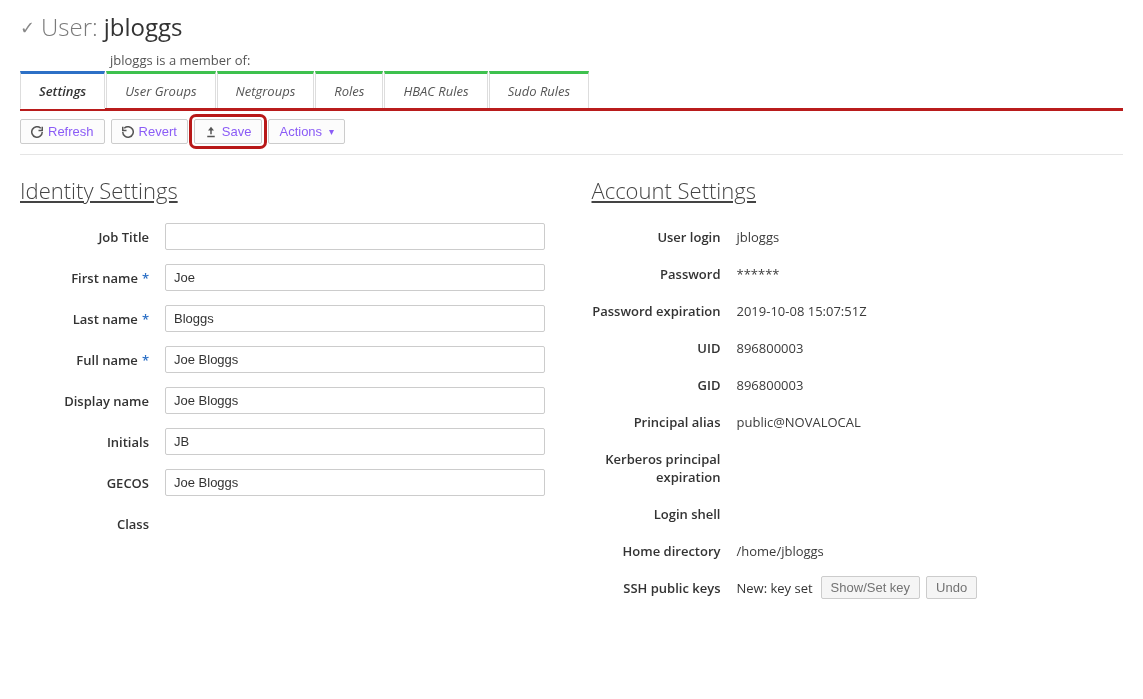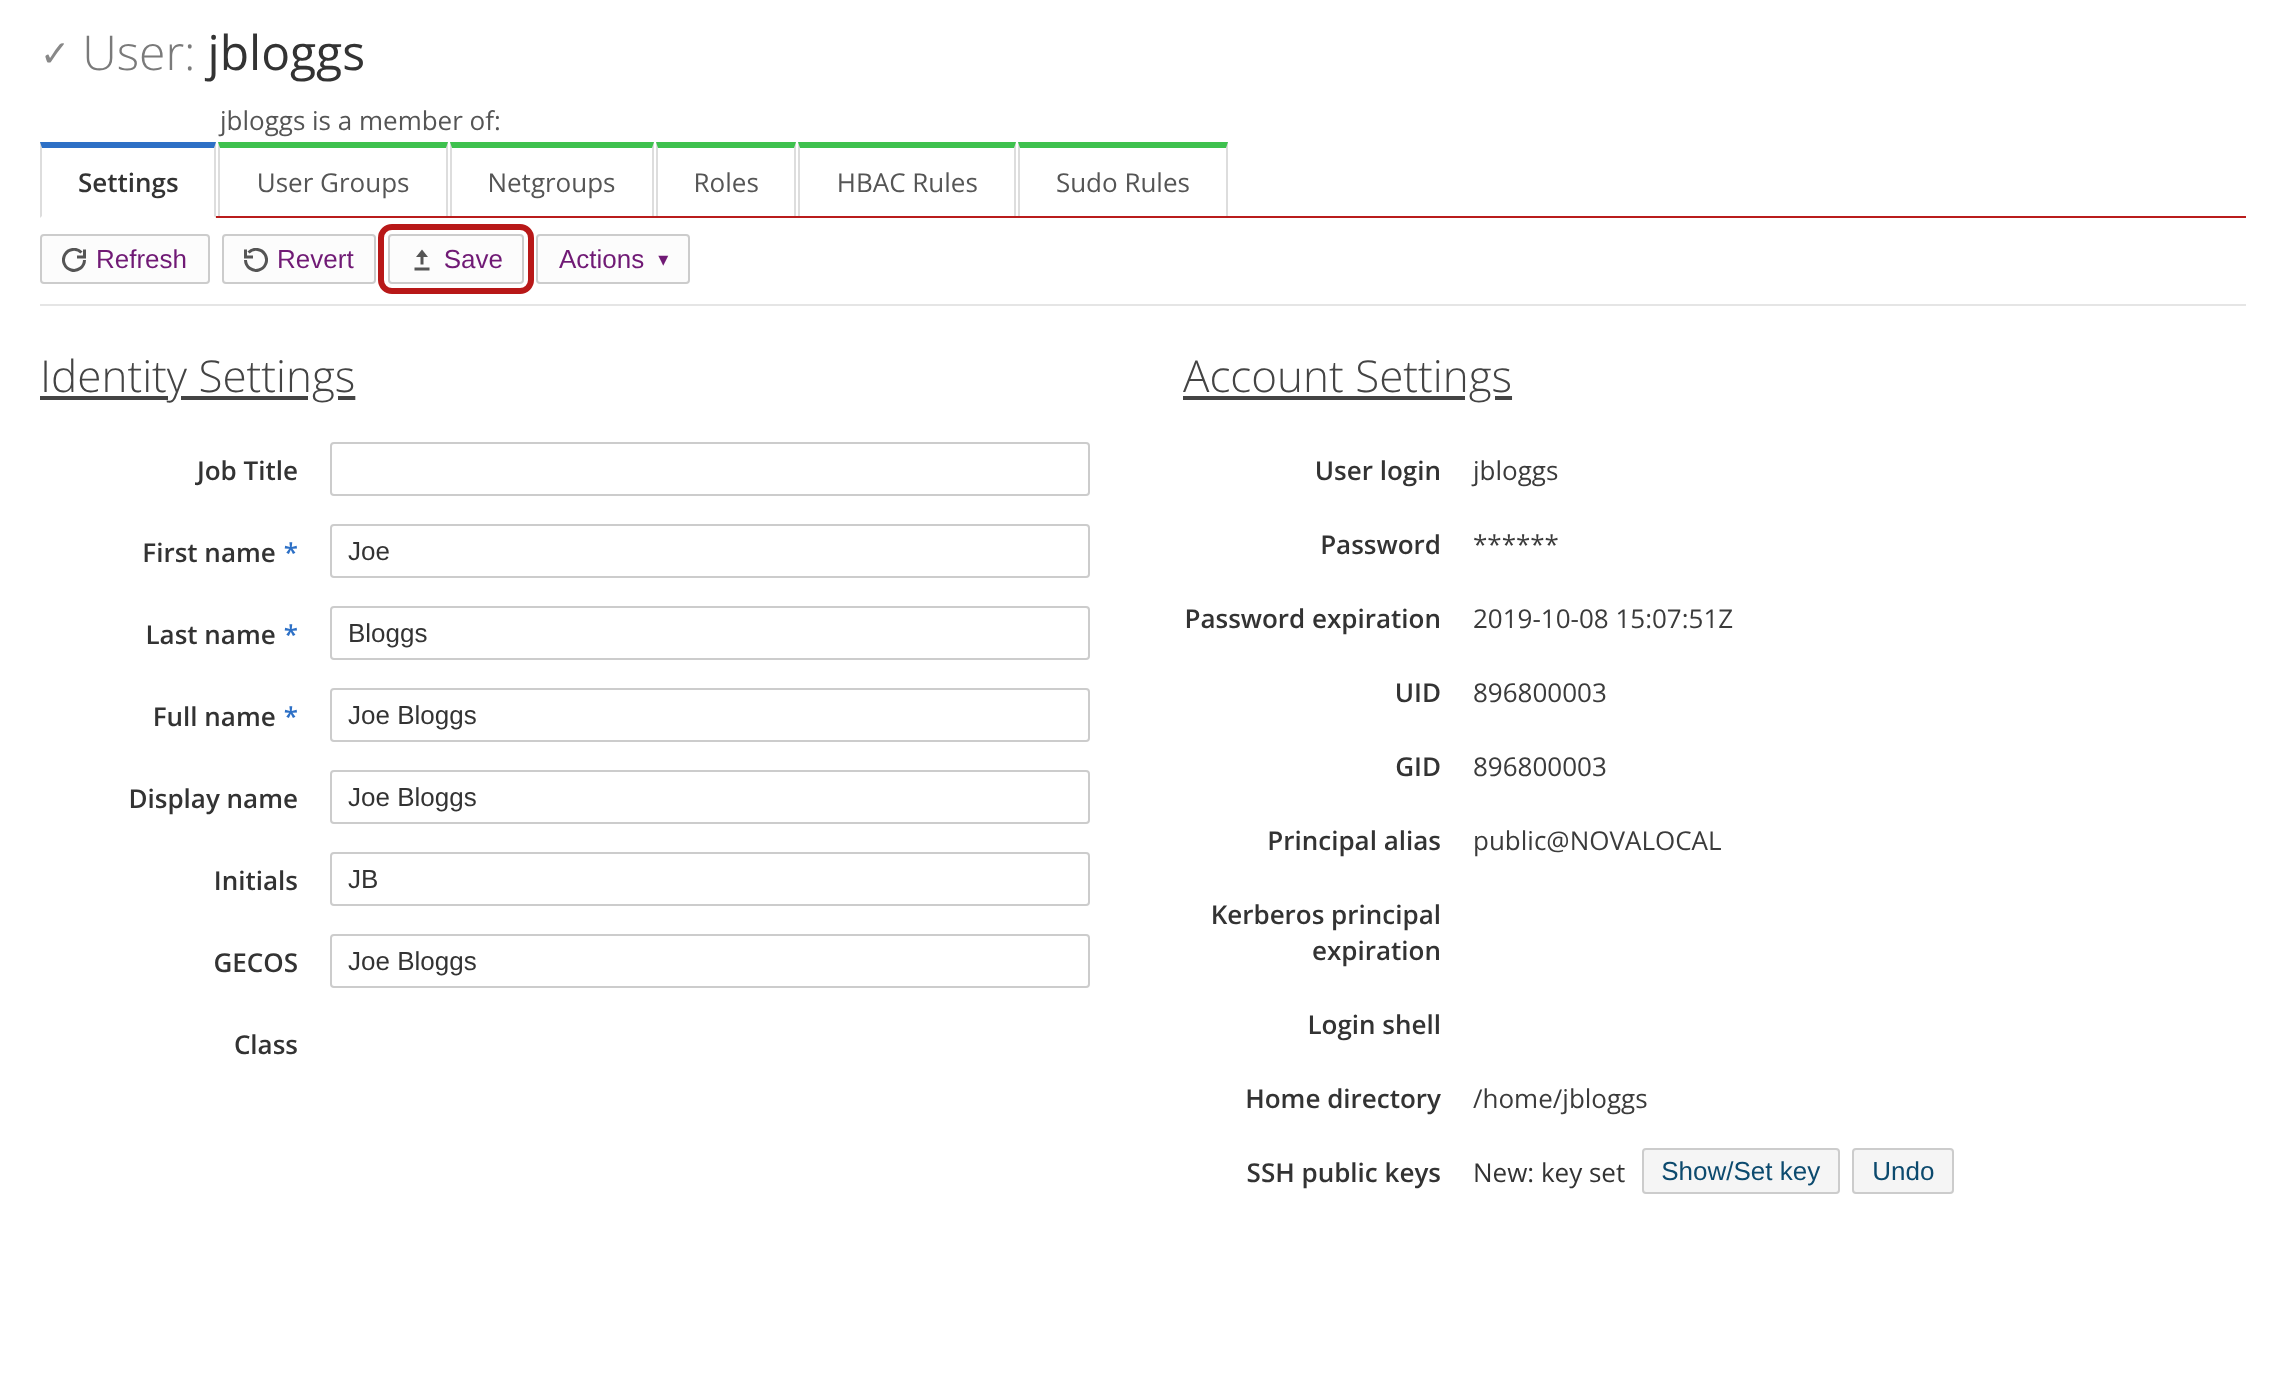--- a/index.html
+++ b/index.html
@@ -26,22 +26,23 @@
     .page-title .label { color: #7a7a7a; }
     .page-title .username { color: #333; font-weight: 400; }
     .member-of {
       font-size: 13px;
       color: #555;
       margin-left: 90px;
       margin-bottom: 2px;
     }
     .tabs {
       display: flex;
-      border-bottom: 1px solid #b91c1c;
+      border-bottom: 3px solid #b91c1c;
       margin-bottom: 8px;
+      font-style: italic;
     }
     .tab {
       padding: 8px 18px;
       border: 1px solid #ddd;
       border-bottom: none;
       background: #fff;
       color: #555;
       cursor: pointer;
       margin-right: 1px;
       font-size: 13px;
@@ -65,21 +66,21 @@
       margin-bottom: 20px;
     }
     .btn {
       display: inline-flex;
       align-items: center;
       gap: 5px;
       padding: 4px 10px;
       border: 1px solid #ccc;
       border-radius: 2px;
       background: #fcfcfc;
-      color: #701a75;
+      color: #8b5cf6;
       font-size: 13px;
       cursor: pointer;
     }
     .btn.highlighted {
       outline: 3px solid #b81818;
       outline-offset: 2px;
     }
     .btn .caret {
       font-size: 10px;
       margin-left: 2px;
@@ -144,21 +145,21 @@
     .inline-controls .static-text {
       color: #333;
       font-size: 13px;
       margin-right: 2px;
     }
     .small-btn {
       padding: 3px 9px;
       border: 1px solid #ccc;
       border-radius: 2px;
       background: #f5f5f5;
-      color: #0c4a6e;
+      color: #737373;
       font-size: 13px;
       cursor: pointer;
     }
   </style>
 </head>
 <body>
 
 <h1 class="page-title">
   <span class="check">✓</span>
   <span class="label">User:</span>

